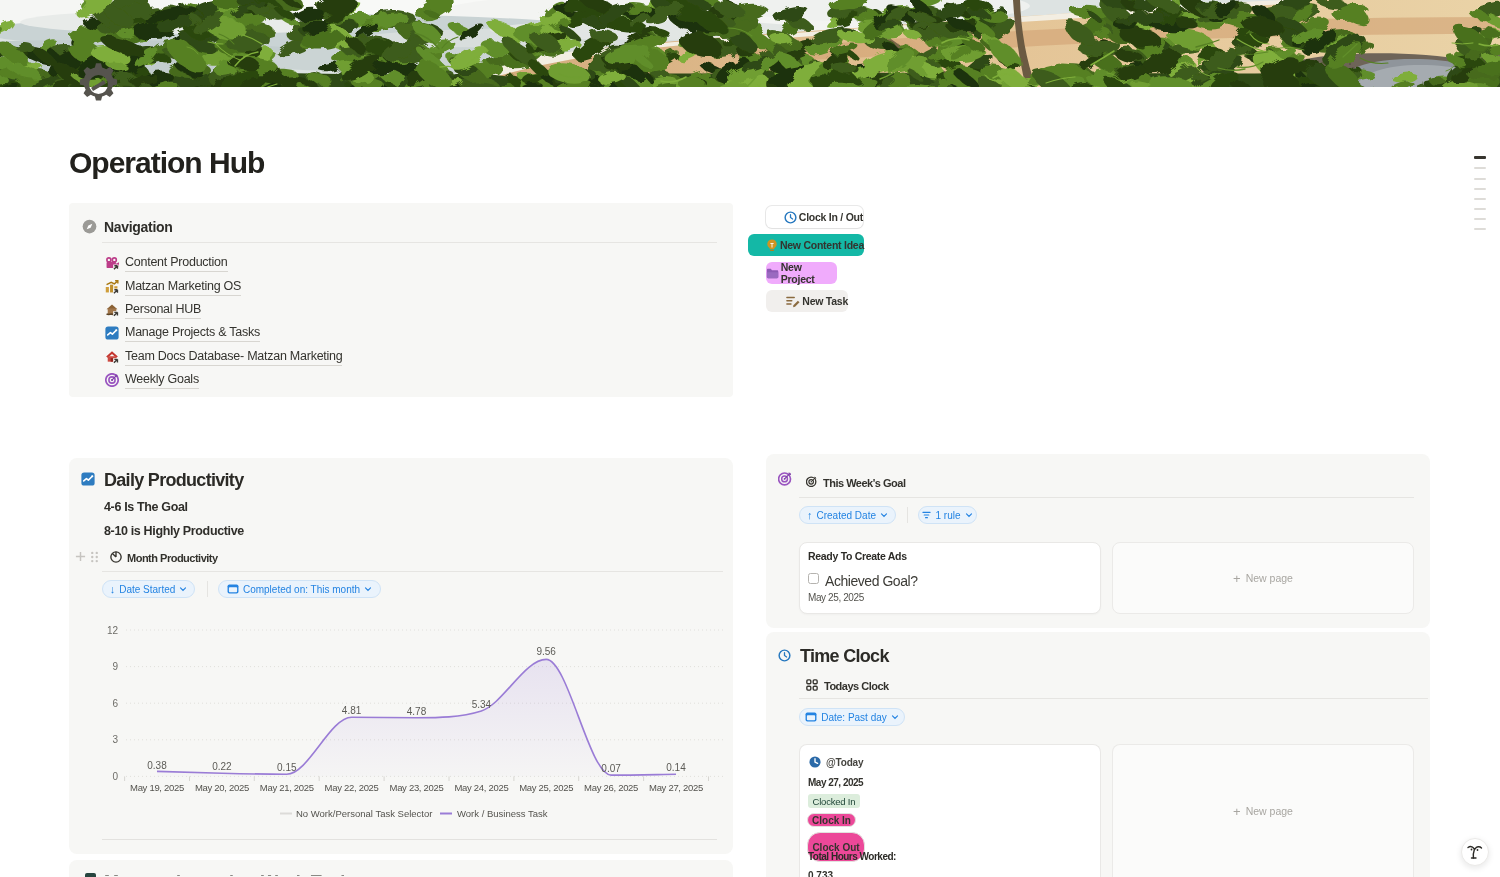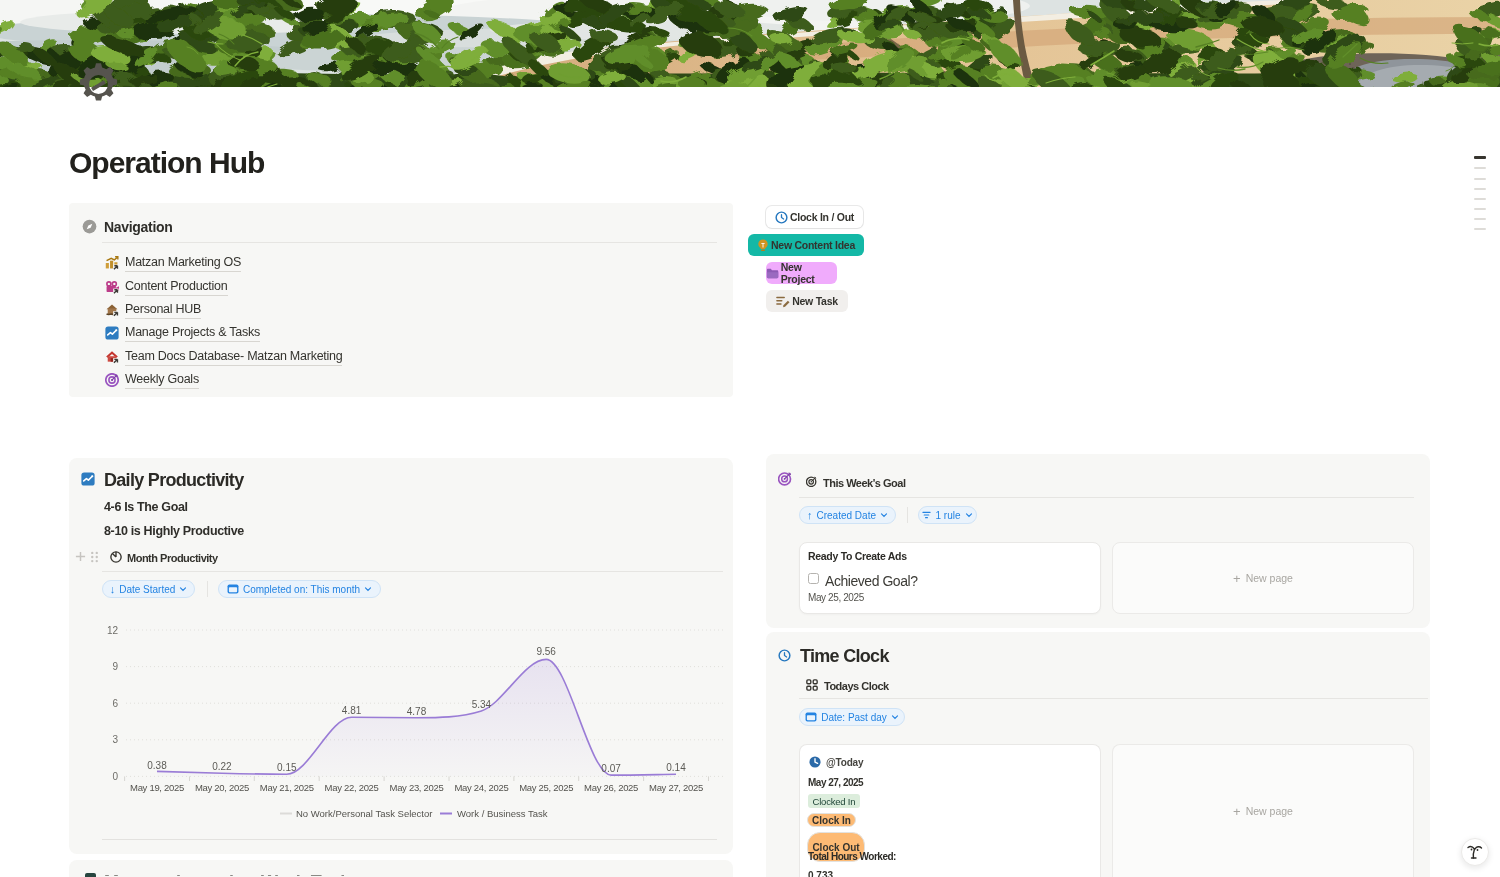--- a/index.html
+++ b/index.html
@@ -7,25 +7,25 @@
   font-family:"Liberation Sans", sans-serif; color:#34332e; }
 .abs { position:absolute; }
 .card { position:absolute; background:#f7f7f5; border-radius:8px; }
 .h2 { position:absolute; font-size:18px; font-weight:700; letter-spacing:-0.7px; color:#2c2b27; line-height:1; }
 .sub { position:absolute; font-size:12.5px; font-weight:700; letter-spacing:-0.35px; color:#2f2e2a; line-height:1; }
 .row { position:absolute; font-size:11px; font-weight:700; letter-spacing:-0.5px; color:#33322d; line-height:1; }
 .chip { position:absolute; display:flex; align-items:center; justify-content:center; gap:4px;
   background:#eaf3fc; border:1px solid #cfe3f6; border-radius:40px;
   color:#2383e2; font-size:10px; font-weight:500; height:18px; }
 .vsep { position:absolute; width:1px; background:#e5e4e1; }
-.btn { position:absolute; display:flex; align-items:center; justify-content:center; gap:2px;
+.btn { position:absolute; display:flex; align-items:center; justify-content:flex-end; gap:2px;
   border-radius:6px; height:22px; font-size:10.5px; font-weight:700; letter-spacing:-0.25px;
   color:#34332e; }
 .wbtn { position:absolute; display:flex; align-items:center; justify-content:center;
-  background:#fdba74; border:1px solid #e3e2df; border-radius:13px;
+  background:#ec4899; border:1px solid #e3e2df; border-radius:13px;
   font-size:10px; font-weight:700; color:#34332e; }
 .newpage { position:absolute; background:#fbfbfa; border:1px solid #ebeae8;
   border-radius:8px; display:flex; align-items:center; justify-content:center;
   color:#a8a6a1; font-size:10.5px; }
 .navlink { display:flex; align-items:center; height:23.4px; }
 .navlink span.t { font-size:12.5px; letter-spacing:-0.25px; color:#34332e;
   border-bottom:1px solid #d8d6d1; margin-left:6px; line-height:16px; padding-bottom:1px;}
 .toc { position:absolute; left:1474px; width:12px; height:2px; background:#dedcd8; border-radius:1px;}
 .small { line-height:1; }
 </style>
@@ -926,42 +926,42 @@
 <div class="card" style="left:69px;top:203px;width:664px;height:194px;border-radius:4px"></div>
 <svg class="abs" style="left:82px;top:219px" width="15" height="15" viewBox="0 0 24 24">
   <circle cx="12" cy="12" r="11" fill="#9b9a96"></circle>
   <path d="M16.5 7.5 L10.2 10.2 L7.5 16.5 L13.8 13.8 Z" fill="#fff"></path>
 </svg>
 <div class="abs" style="left:104px;top:220px;font-size:14px;font-weight:700;letter-spacing:-0.3px;color:#2f2e2a;line-height:1">Navigation</div>
 <div class="abs" style="left:102px;top:242px;width:615px;height:1px;background:#e6e5e2"></div>
 <div class="abs" style="left:105px;top:251.5px">
   <div class="navlink">
       <svg width="14" height="14" viewBox="0 0 18 18">
-        <rect x="1" y="9" width="4" height="7" fill="#cf9e3a"></rect>
-        <rect x="6.5" y="6" width="4" height="10" fill="#c08f2c"></rect>
-        <rect x="12" y="8" width="4" height="8" fill="#cf9e3a"></rect>
-        <path d="M2 6 L8 3 L12 5 L16 1.5" stroke="#a8770f" stroke-width="1.8" fill="none"></path>
-        <path d="M13 1 h3.5 v3.5" fill="none" stroke="#a8770f" stroke-width="1.8"></path>
-        <path d="M10.5 11 h6.5 v6.5 h-6.5 Z" fill="#f7f7f5"></path>
-        <path d="M11.5 17 L16 12.5 M16 12.5 v4 M16 12.5 h-4" stroke="#3c3a35" stroke-width="1.8" fill="none"></path>
-      </svg>
-      <span class="t">Matzan Marketing OS</span>
-    </div>
-  <div class="navlink">
-      <svg width="14" height="14" viewBox="0 0 18 18">
         <circle cx="5" cy="5" r="3.6" fill="#bc3d89"></circle>
         <circle cx="12" cy="5" r="3.6" fill="#bc3d89"></circle>
         <rect x="2" y="7.5" width="12" height="8" rx="1.5" fill="#bc3d89"></rect>
         <path d="M14 10 l4-2 v6 l-4-2 Z" fill="#bc3d89"></path>
         <circle cx="5" cy="5" r="1.5" fill="#f7f7f5"></circle>
         <circle cx="12" cy="5" r="1.5" fill="#f7f7f5"></circle>
         <path d="M10.5 11 h7 v7 h-7 Z" fill="#f7f7f5"></path>
         <path d="M11.5 17 L16 12.5 M16 12.5 v4 M16 12.5 h-4" stroke="#3c3a35" stroke-width="1.8" fill="none"></path>
       </svg>
       <span class="t">Content Production</span>
+    </div>
+  <div class="navlink">
+      <svg width="14" height="14" viewBox="0 0 18 18">
+        <rect x="1" y="9" width="4" height="7" fill="#cf9e3a"></rect>
+        <rect x="6.5" y="6" width="4" height="10" fill="#c08f2c"></rect>
+        <rect x="12" y="8" width="4" height="8" fill="#cf9e3a"></rect>
+        <path d="M2 6 L8 3 L12 5 L16 1.5" stroke="#a8770f" stroke-width="1.8" fill="none"></path>
+        <path d="M13 1 h3.5 v3.5" fill="none" stroke="#a8770f" stroke-width="1.8"></path>
+        <path d="M10.5 11 h6.5 v6.5 h-6.5 Z" fill="#f7f7f5"></path>
+        <path d="M11.5 17 L16 12.5 M16 12.5 v4 M16 12.5 h-4" stroke="#3c3a35" stroke-width="1.8" fill="none"></path>
+      </svg>
+      <span class="t">Matzan Marketing OS</span>
     </div>
   <div class="navlink">
       <svg width="14" height="14" viewBox="0 0 18 18">
         <path d="M2 8 L9 2 L16 8 Z" fill="#8a6134"></path>
         <rect x="3.5" y="7" width="11" height="7.5" fill="#a1764a"></rect>
         <path d="M2 14 C5 16 8 13 11 15 C13 16.3 15 15 16 14" stroke="#5d4426" stroke-width="2" fill="none"></path>
         <path d="M10.5 10.5 h7 v7 h-7 Z" fill="#f7f7f5"></path>
         <path d="M11.5 16.5 L16 12 M16 12 v4 M16 12 h-4" stroke="#3c3a35" stroke-width="1.8" fill="none"></path>
       </svg>
       <span class="t">Personal HUB</span>

